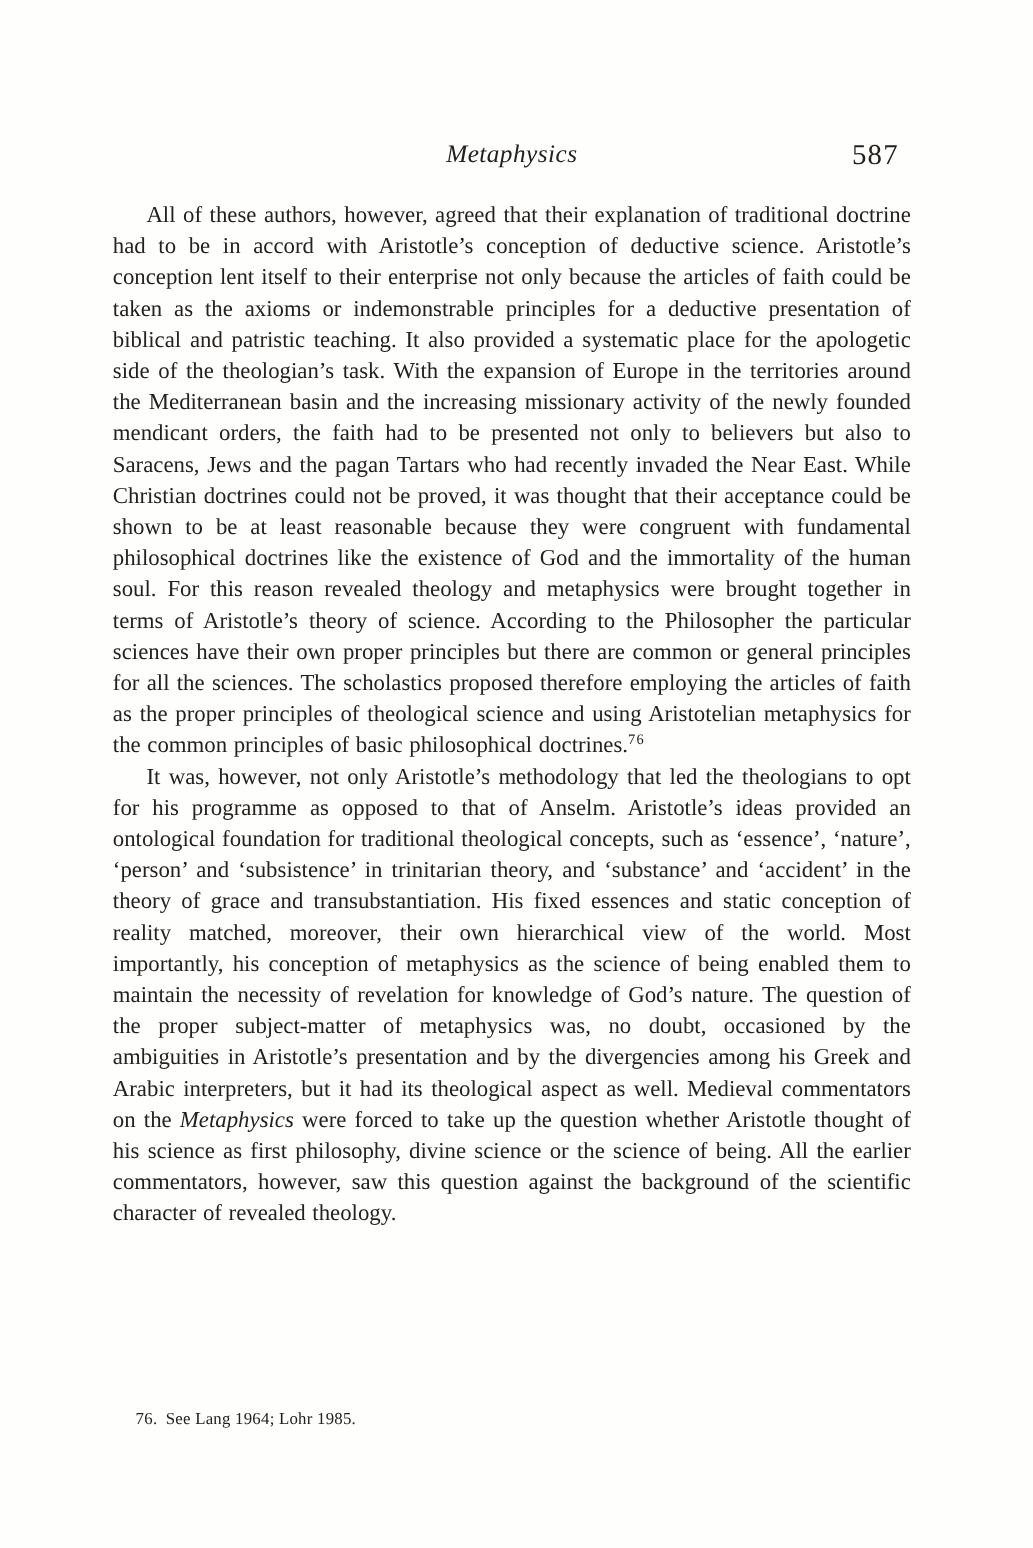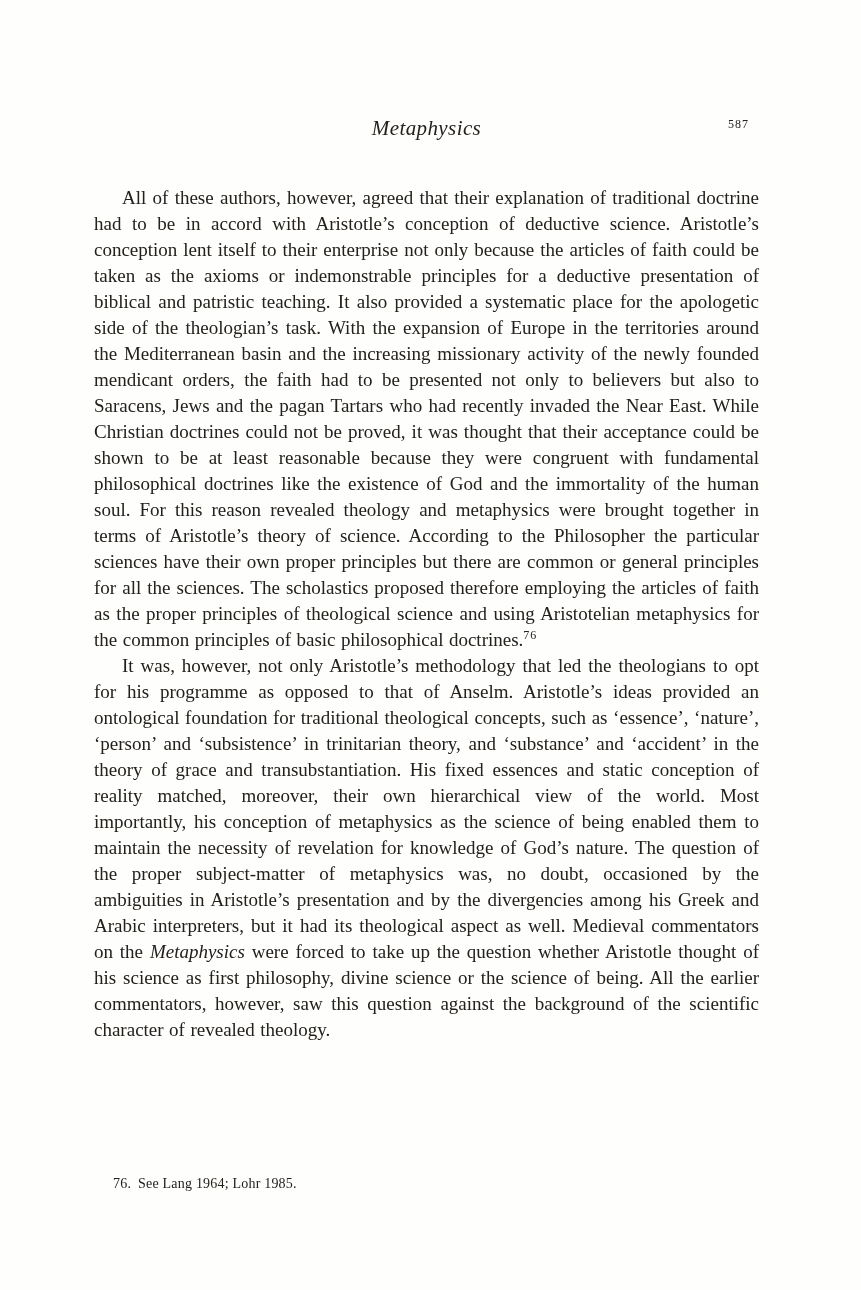--- a/index.html
+++ b/index.html
@@ -23,26 +23,26 @@
     font-size: 21px;
   }
   .head-title {
     font-style: italic;
     letter-spacing: 0.4px;
   }
   .page-number {
     position: absolute;
     right: 10px;
     top: 1px;
-    font-size: 12px;
+    font-size: 24px;
     letter-spacing: 1px;
   }
   .body-text {
     position: absolute;
-    top: 185px;
+    top: 167px;
     left: 94px;
     width: 665px;
     font-size: 19px;
     line-height: 26px;
     text-align: justify;
   }
   .para {
     text-indent: 28px;
     word-spacing: 0.04em;
   }

